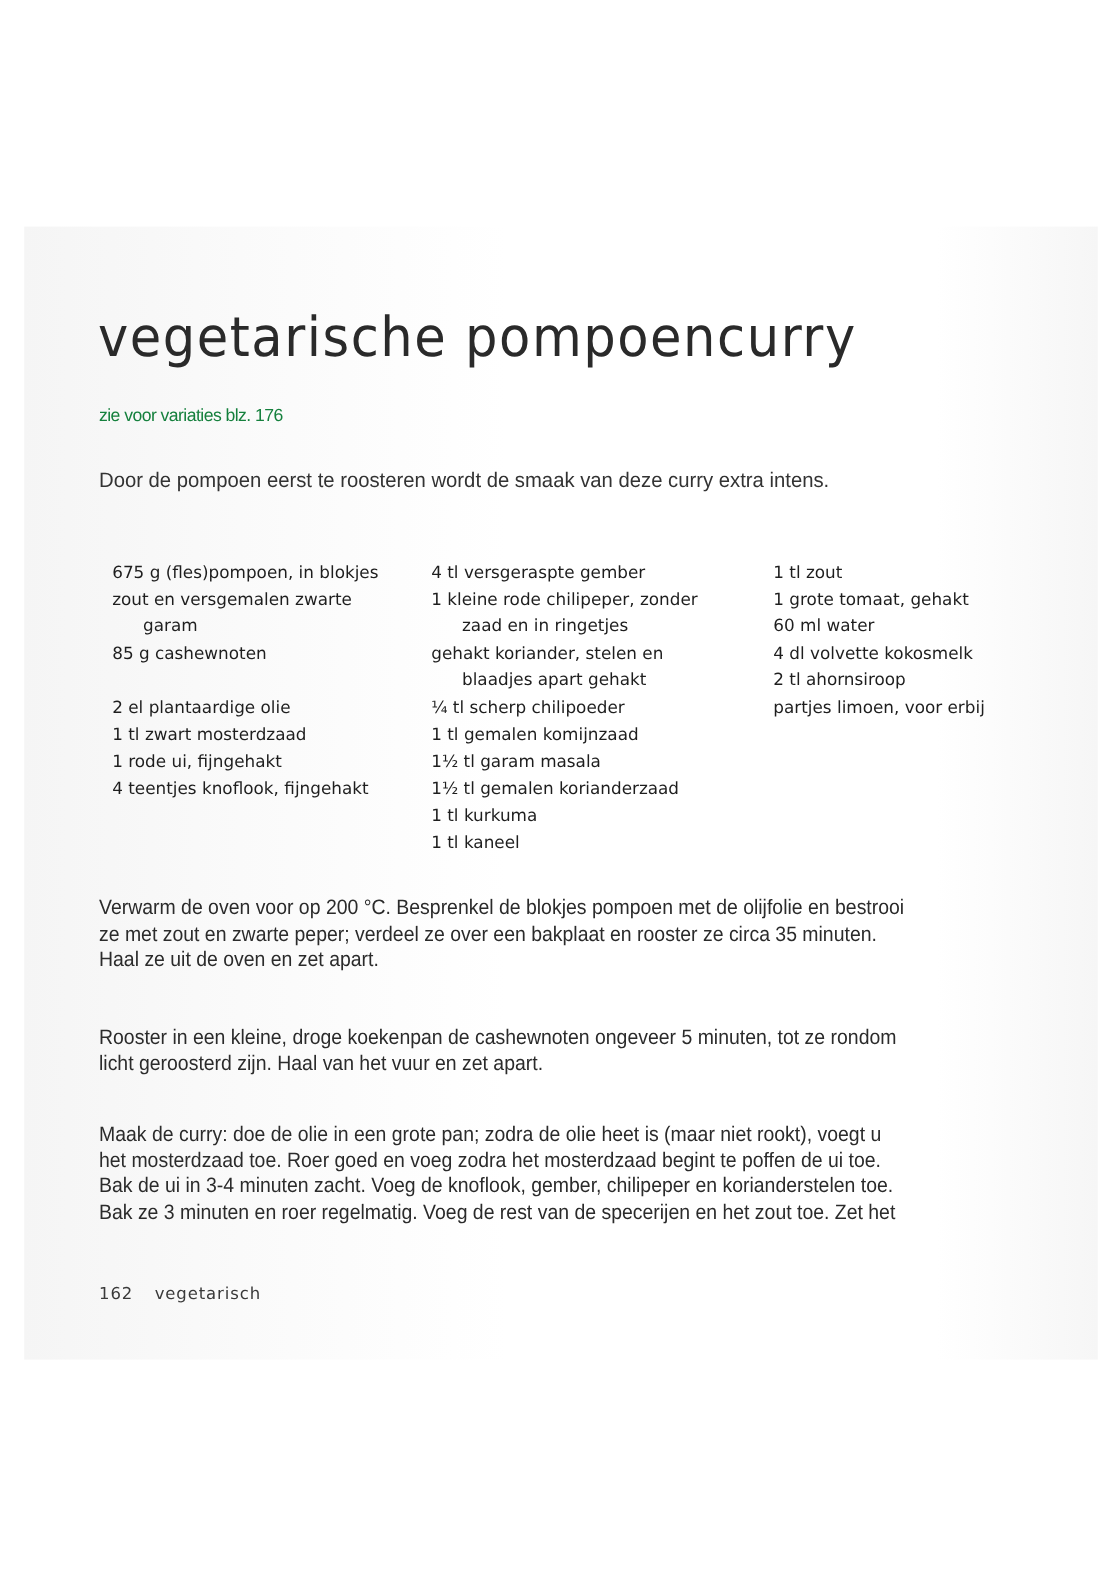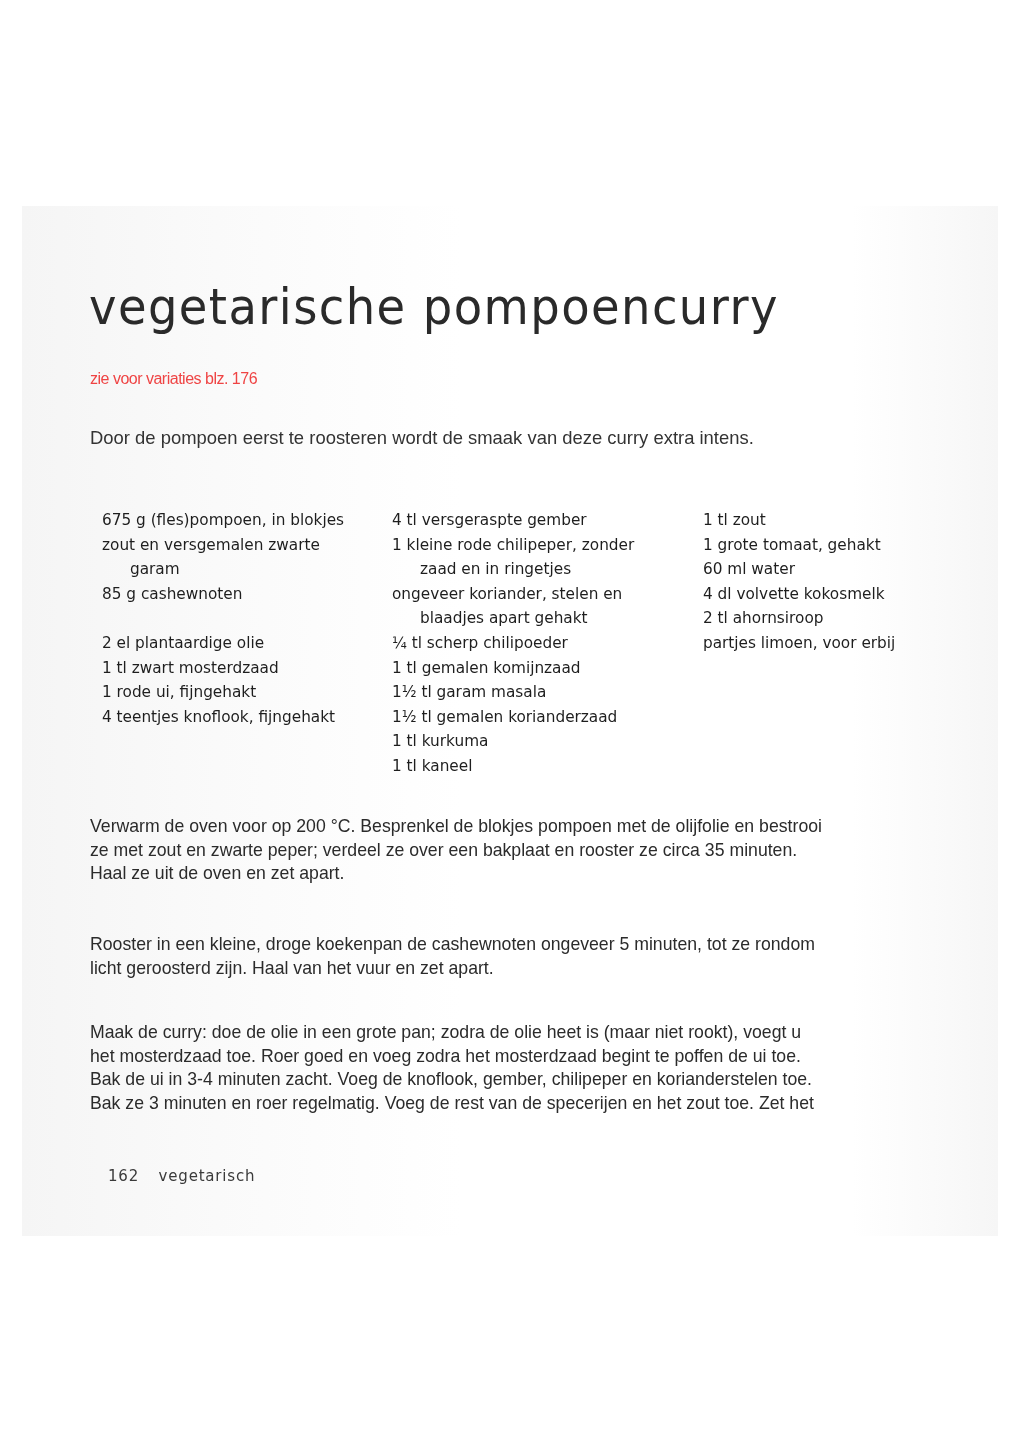--- a/index.html
+++ b/index.html
@@ -36,21 +36,21 @@
       transform: scaleX(0.93);
       transform-origin: left top;
       white-space: nowrap;
     }
     .variations {
       position: absolute;
       left: 90px;
       top: 370px;
       font-family: "Liberation Sans", sans-serif;
       font-size: 16px;
-      color: #ef4444;
+      color: #15803d;
       letter-spacing: -0.5px;
       white-space: nowrap;
     }
     .intro {
       position: absolute;
       left: 90px;
       top: 427px;
       font-family: "Liberation Sans", sans-serif;
       font-size: 19px;
       color: #333;
@@ -106,21 +106,20 @@
     .step-3 { top: 1020px; }
     .footer {
       position: absolute;
       left: 90px;
       top: 1167px;
       font-family: "DejaVu Sans", sans-serif;
       font-size: 15px;
       color: #3a3a3a;
       letter-spacing: 0.8px;
       white-space: nowrap;
-      margin-left: 18px;
     }
     .footer .page-num {
       margin-right: 14px;
     }
   </style>
 </head>
 <body>
 
 <div class="scan-page"></div>
 
@@ -134,21 +133,21 @@
     <li><span>85 g cashewnoten</span></li>
     <li class="spacer"></li>
     <li><span>2 el plantaardige olie</span></li>
     <li><span>1 tl zwart mosterdzaad</span></li>
     <li><span>1 rode ui, fijngehakt</span></li>
     <li><span>4 teentjes knoflook, fijngehakt</span></li>
   </ul>
 <ul class="ingredients col-2">
     <li><span>4 tl versgeraspte gember</span></li>
     <li><span>1 kleine rode chilipeper, zonder</span><span class="cont">zaad en in ringetjes</span></li>
-    <li><span>ongeveer koriander, stelen en</span><span class="cont">blaadjes apart gehakt</span></li>
+    <li><span>gehakt koriander, stelen en</span><span class="cont">blaadjes apart gehakt</span></li>
     <li><span>¼ tl scherp chilipoeder</span></li>
     <li><span>1 tl gemalen komijnzaad</span></li>
     <li><span>1½ tl garam masala</span></li>
     <li><span>1½ tl gemalen korianderzaad</span></li>
     <li><span>1 tl kurkuma</span></li>
     <li><span>1 tl kaneel</span></li>
   </ul>
 <ul class="ingredients col-3">
     <li><span>1 tl zout</span></li>
     <li><span>1 grote tomaat, gehakt</span></li>

